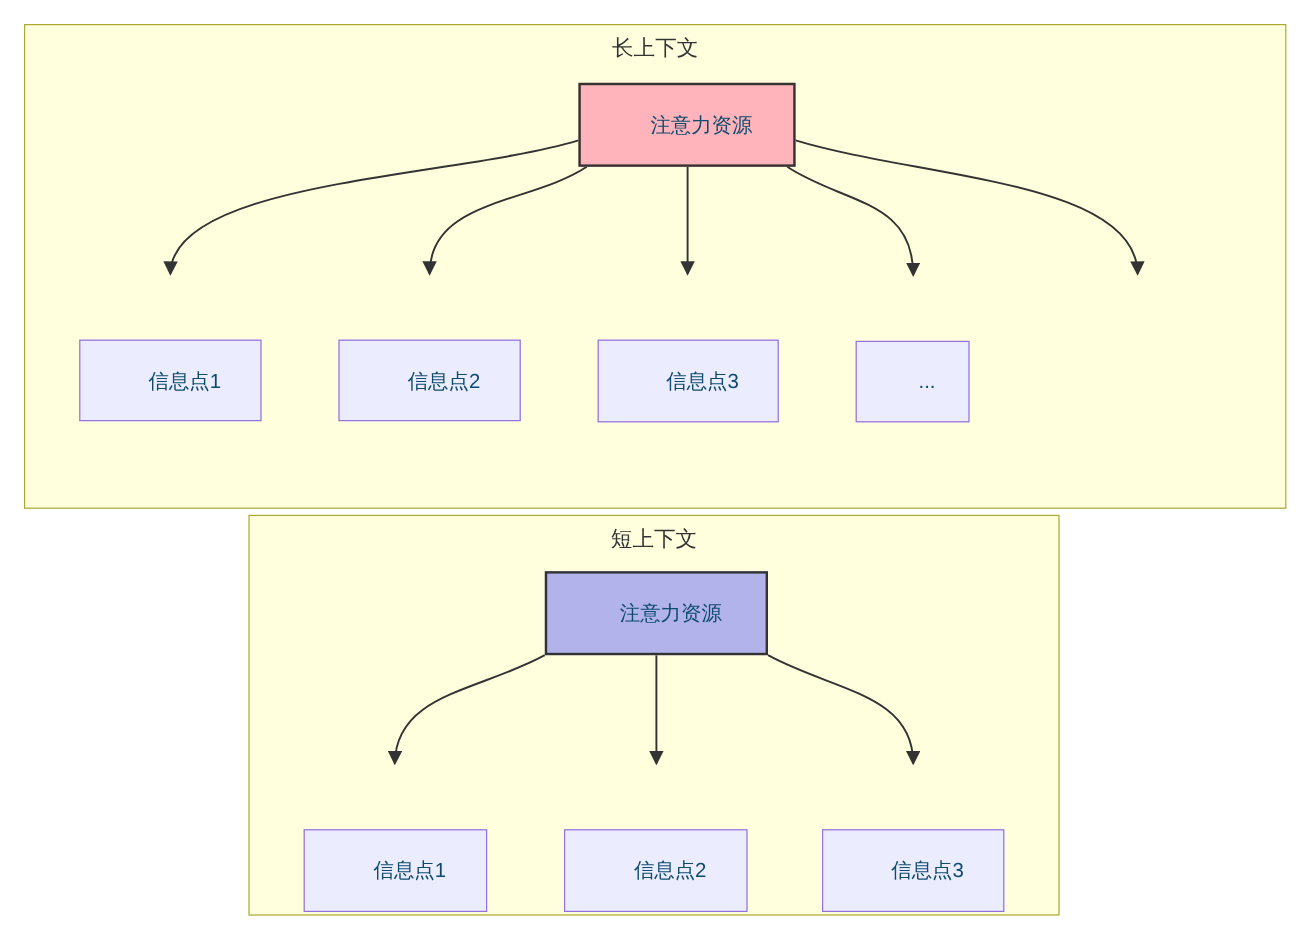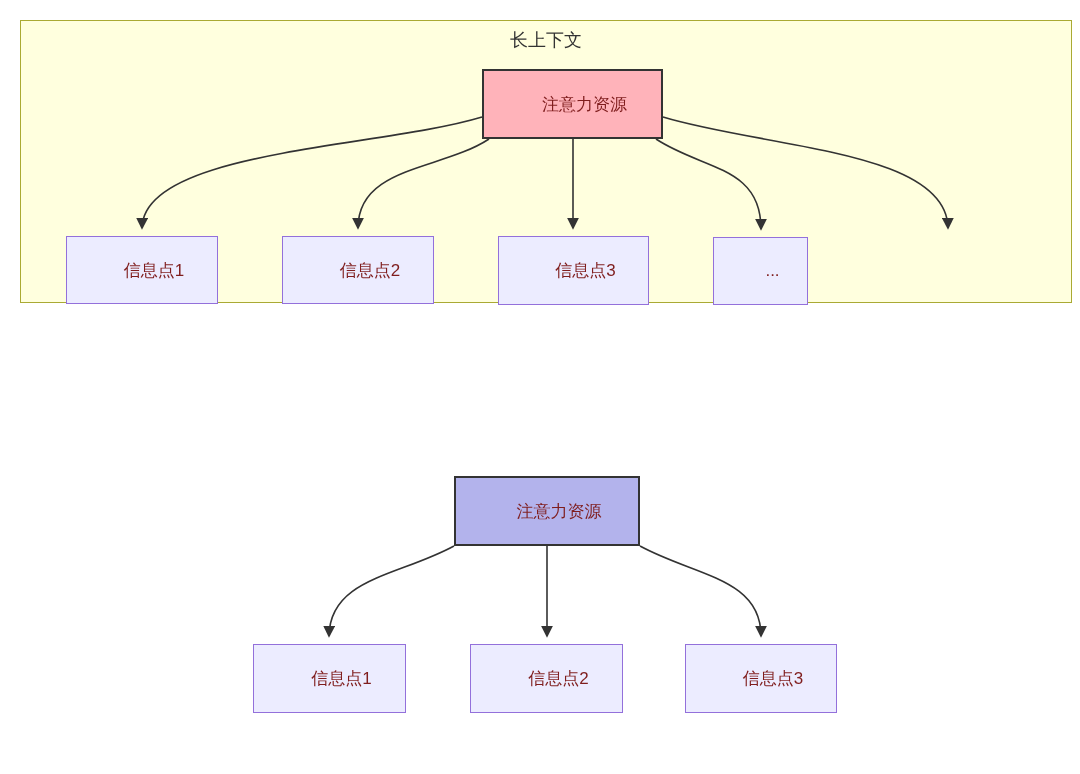--- a/index.html
+++ b/index.html
@@ -9,43 +9,46 @@
   }
   .cluster{
     position:absolute;background:#ffffde;border:1px solid #aaaa33;box-sizing:border-box;
   }
   .cluster-title{
     position:absolute;left:0;right:0;top:7px;text-align:center;
     font-size:18px;color:#333333;
   }
   .node{
     position:absolute;box-sizing:border-box;display:flex;align-items:center;justify-content:center;
-    font-size:17px;color:#7f1d1d;text-align:center;padding-left:24px;
+    font-size:17px;color:#0c4a6e;text-align:center;padding-left:24px;
   }
   .node-child{
-    background:#ececff;border:1.5px solid #9370db;
+    background:#ececff;border:1.5px solid #9370db;margin-top:47px;
   }
   .node-root-pink{
     background:#ffb3ba;border:2.5px solid #333333;
   }
   .node-root-purple{
     background:#b3b3ec;border:2.5px solid #333333;
   }
   svg.edges{position:absolute;left:0;top:0;pointer-events:none;}
   .edge{fill:none;stroke:#333333;stroke-width:1.6;}
 </style>
 </head>
 <body>
 
 <div class="canvas">
 
-  <div class="cluster" style="left:20px;top:20px;width:1052px;height:283px;padding-left:16px;">
+  <div class="cluster" style="left:20px;top:20px;width:1052px;height:404px;padding-left:16px;">
     <div class="cluster-title">长上下文</div>
   </div>
 
+  <div class="cluster" style="left:207px;top:429px;width:676px;height:334px;">
+    <div class="cluster-title">短上下文</div>
+  </div>
 
   <svg class="edges" width="1080" height="774" viewBox="0 0 1080 774">
     <defs>
       <marker id="arrowhead" viewBox="0 0 10 10" refX="8.5" refY="5" markerWidth="7.5" markerHeight="7.5" orient="auto-start-reverse">
         <path d="M0,0 L10,5 L0,10 z" fill="#333333"></path>
       </marker>
     </defs>
 
     <path class="edge" d="M 482 117 C 380 148, 143 150, 142 228" marker-end="url(#arrowhead)"></path>
     <path class="edge" d="M 489 139 C 442 170, 358 166, 358 228" marker-end="url(#arrowhead)"></path>

